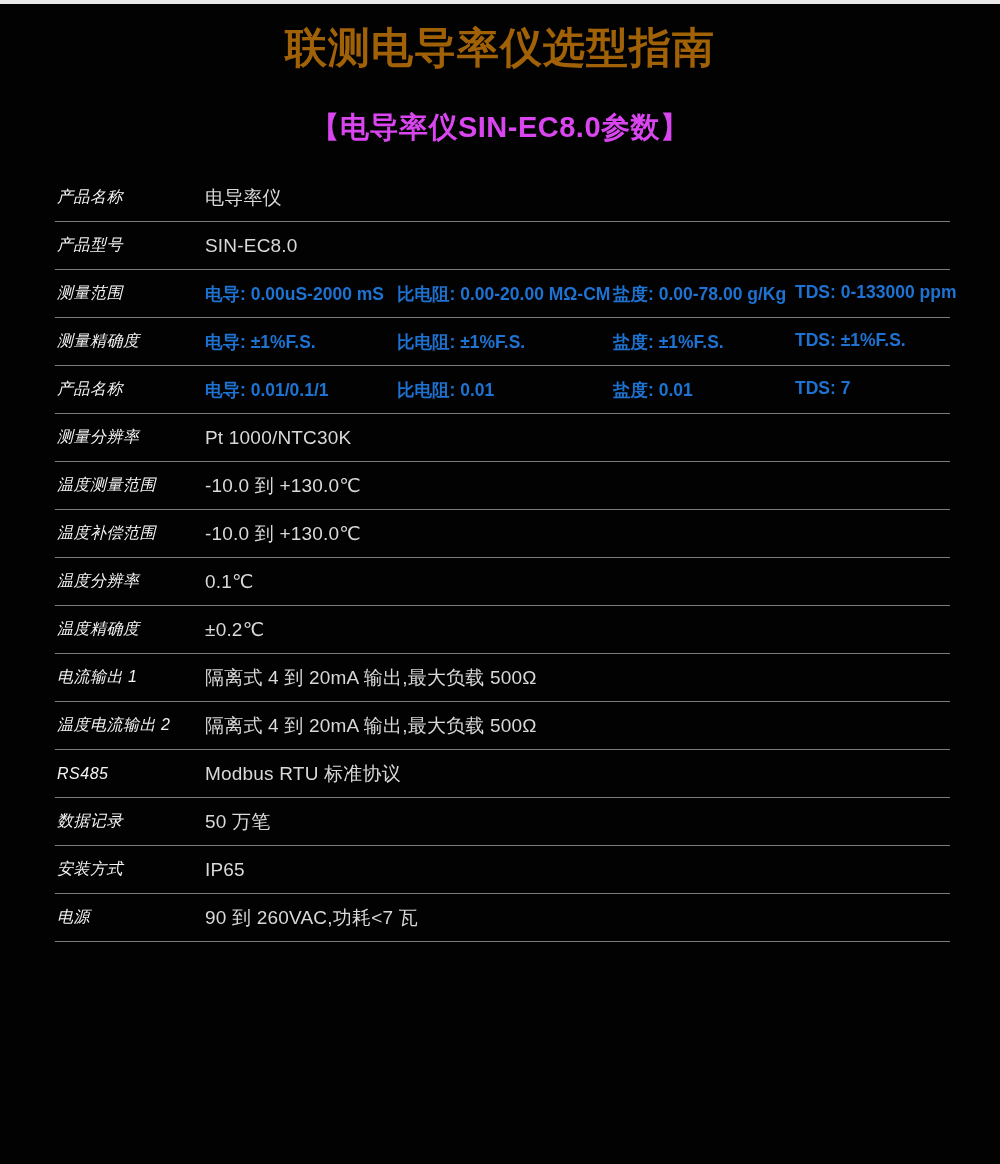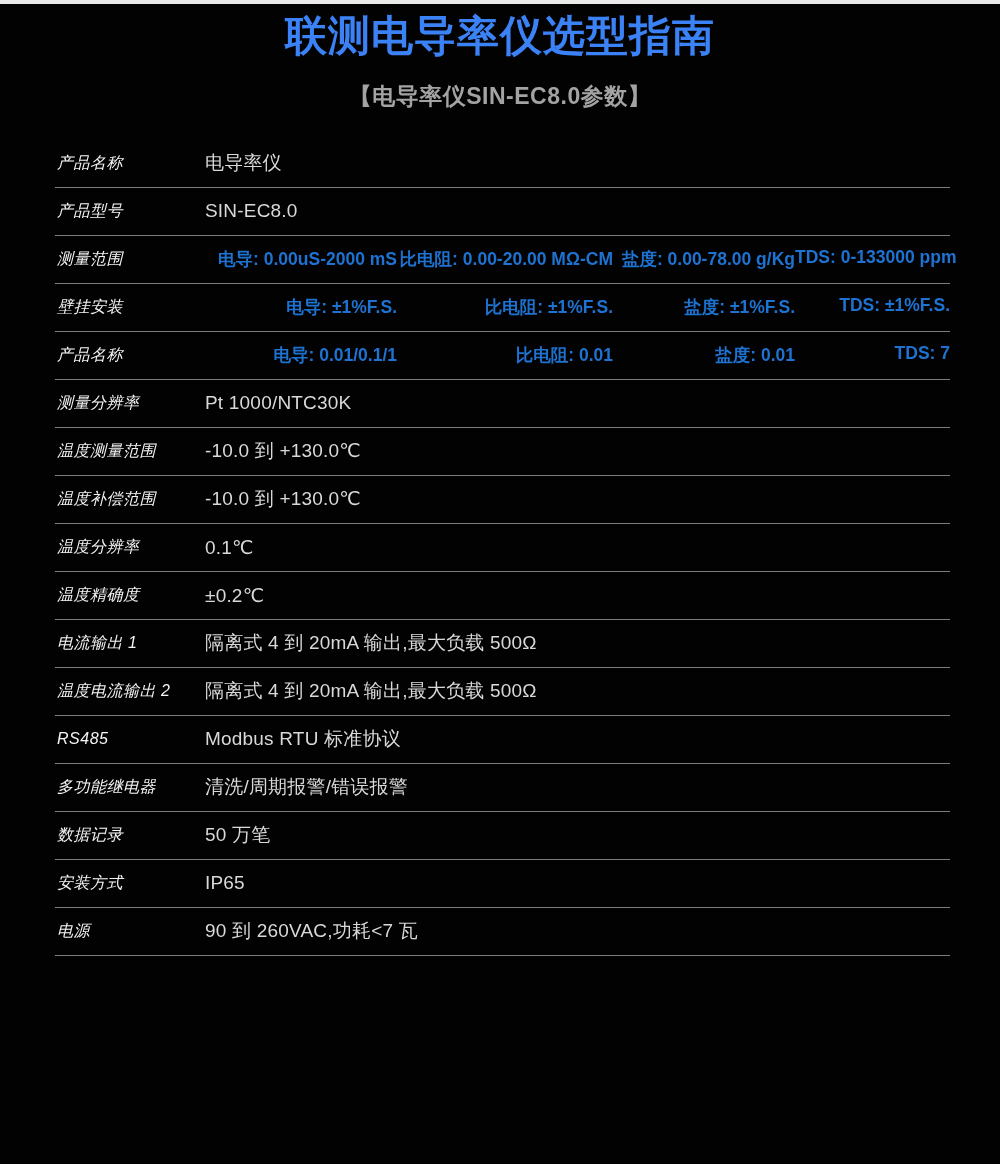--- a/index.html
+++ b/index.html
@@ -12,33 +12,33 @@
     background: #020202;
     overflow: hidden;
     margin: 0 auto;
   }
   .top-strip {
     width: 1000px;
     height: 4px;
     background: #e9e9e9;
   }
   .title {
-    margin-top: 8px;
+    margin-top: 20px;
     text-align: center;
-    color: #3b82f6;
+    color: #a16207;
     font-size: 42px;
     font-weight: 700;
     letter-spacing: 1px;
     line-height: 1.15;
   }
   .subtitle {
-    margin-top: 23px;
+    margin-top: 38px;
     text-align: center;
-    color: #a3a3a3;
-    font-size: 23px;
+    color: #d946ef;
+    font-size: 29px;
     font-weight: 700;
     letter-spacing: 0.5px;
     line-height: 1.2;
   }
   .spec-table {
     margin: 29px 50px 0 55px;
     width: 895px;
   }
   .row {
     display: flex;
@@ -68,21 +68,20 @@
     display: grid;
     grid-template-columns: 192px 216px 182px auto;
     width: 745px;
   }
   .row .value.multi .seg {
     color: var(--accent, #1e73d2);
     font-size: 17.5px;
     font-weight: 700;
     white-space: nowrap;
     letter-spacing: 0;
-    text-align: right;
   }
 </style>
 </head>
 <body>
 
 <div class="page">
   <div class="top-strip"></div>
   <h1 class="title">联测电导率仪选型指南</h1>
   <h2 class="subtitle">【电导率仪SIN-EC8.0参数】</h2>
   <div class="spec-table" id="spec-table">
@@ -97,21 +96,21 @@
       <div class="row">
         <div class="label">测量范围</div>
         <div class="value multi">
           <span class="seg">电导: 0.00uS-2000 mS</span>
           <span class="seg">比电阻: 0.00-20.00 MΩ-CM</span>
           <span class="seg">盐度: 0.00-78.00 g/Kg</span>
           <span class="seg">TDS: 0-133000 ppm</span>
         </div>
       </div>
       <div class="row">
-        <div class="label">壁挂安装</div>
+        <div class="label">测量精确度</div>
         <div class="value multi">
           <span class="seg">电导: ±1%F.S.</span>
           <span class="seg">比电阻: ±1%F.S.</span>
           <span class="seg">盐度: ±1%F.S.</span>
           <span class="seg">TDS: ±1%F.S.</span>
         </div>
       </div>
       <div class="row">
         <div class="label">产品名称</div>
         <div class="value multi">
@@ -147,24 +146,20 @@
       </div>
       <div class="row">
         <div class="label">温度电流输出 2</div>
         <div class="value">隔离式 4 到 20mA 输出,最大负载 500Ω</div>
       </div>
       <div class="row">
         <div class="label">RS485</div>
         <div class="value">Modbus RTU 标准协议</div>
       </div>
       <div class="row">
-        <div class="label">多功能继电器</div>
-        <div class="value">清洗/周期报警/错误报警</div>
-      </div>
-      <div class="row">
         <div class="label">数据记录</div>
         <div class="value">50 万笔</div>
       </div>
       <div class="row">
         <div class="label">安装方式</div>
         <div class="value">IP65</div>
       </div>
       <div class="row">
         <div class="label">电源</div>
         <div class="value">90 到 260VAC,功耗&lt;7 瓦</div>

